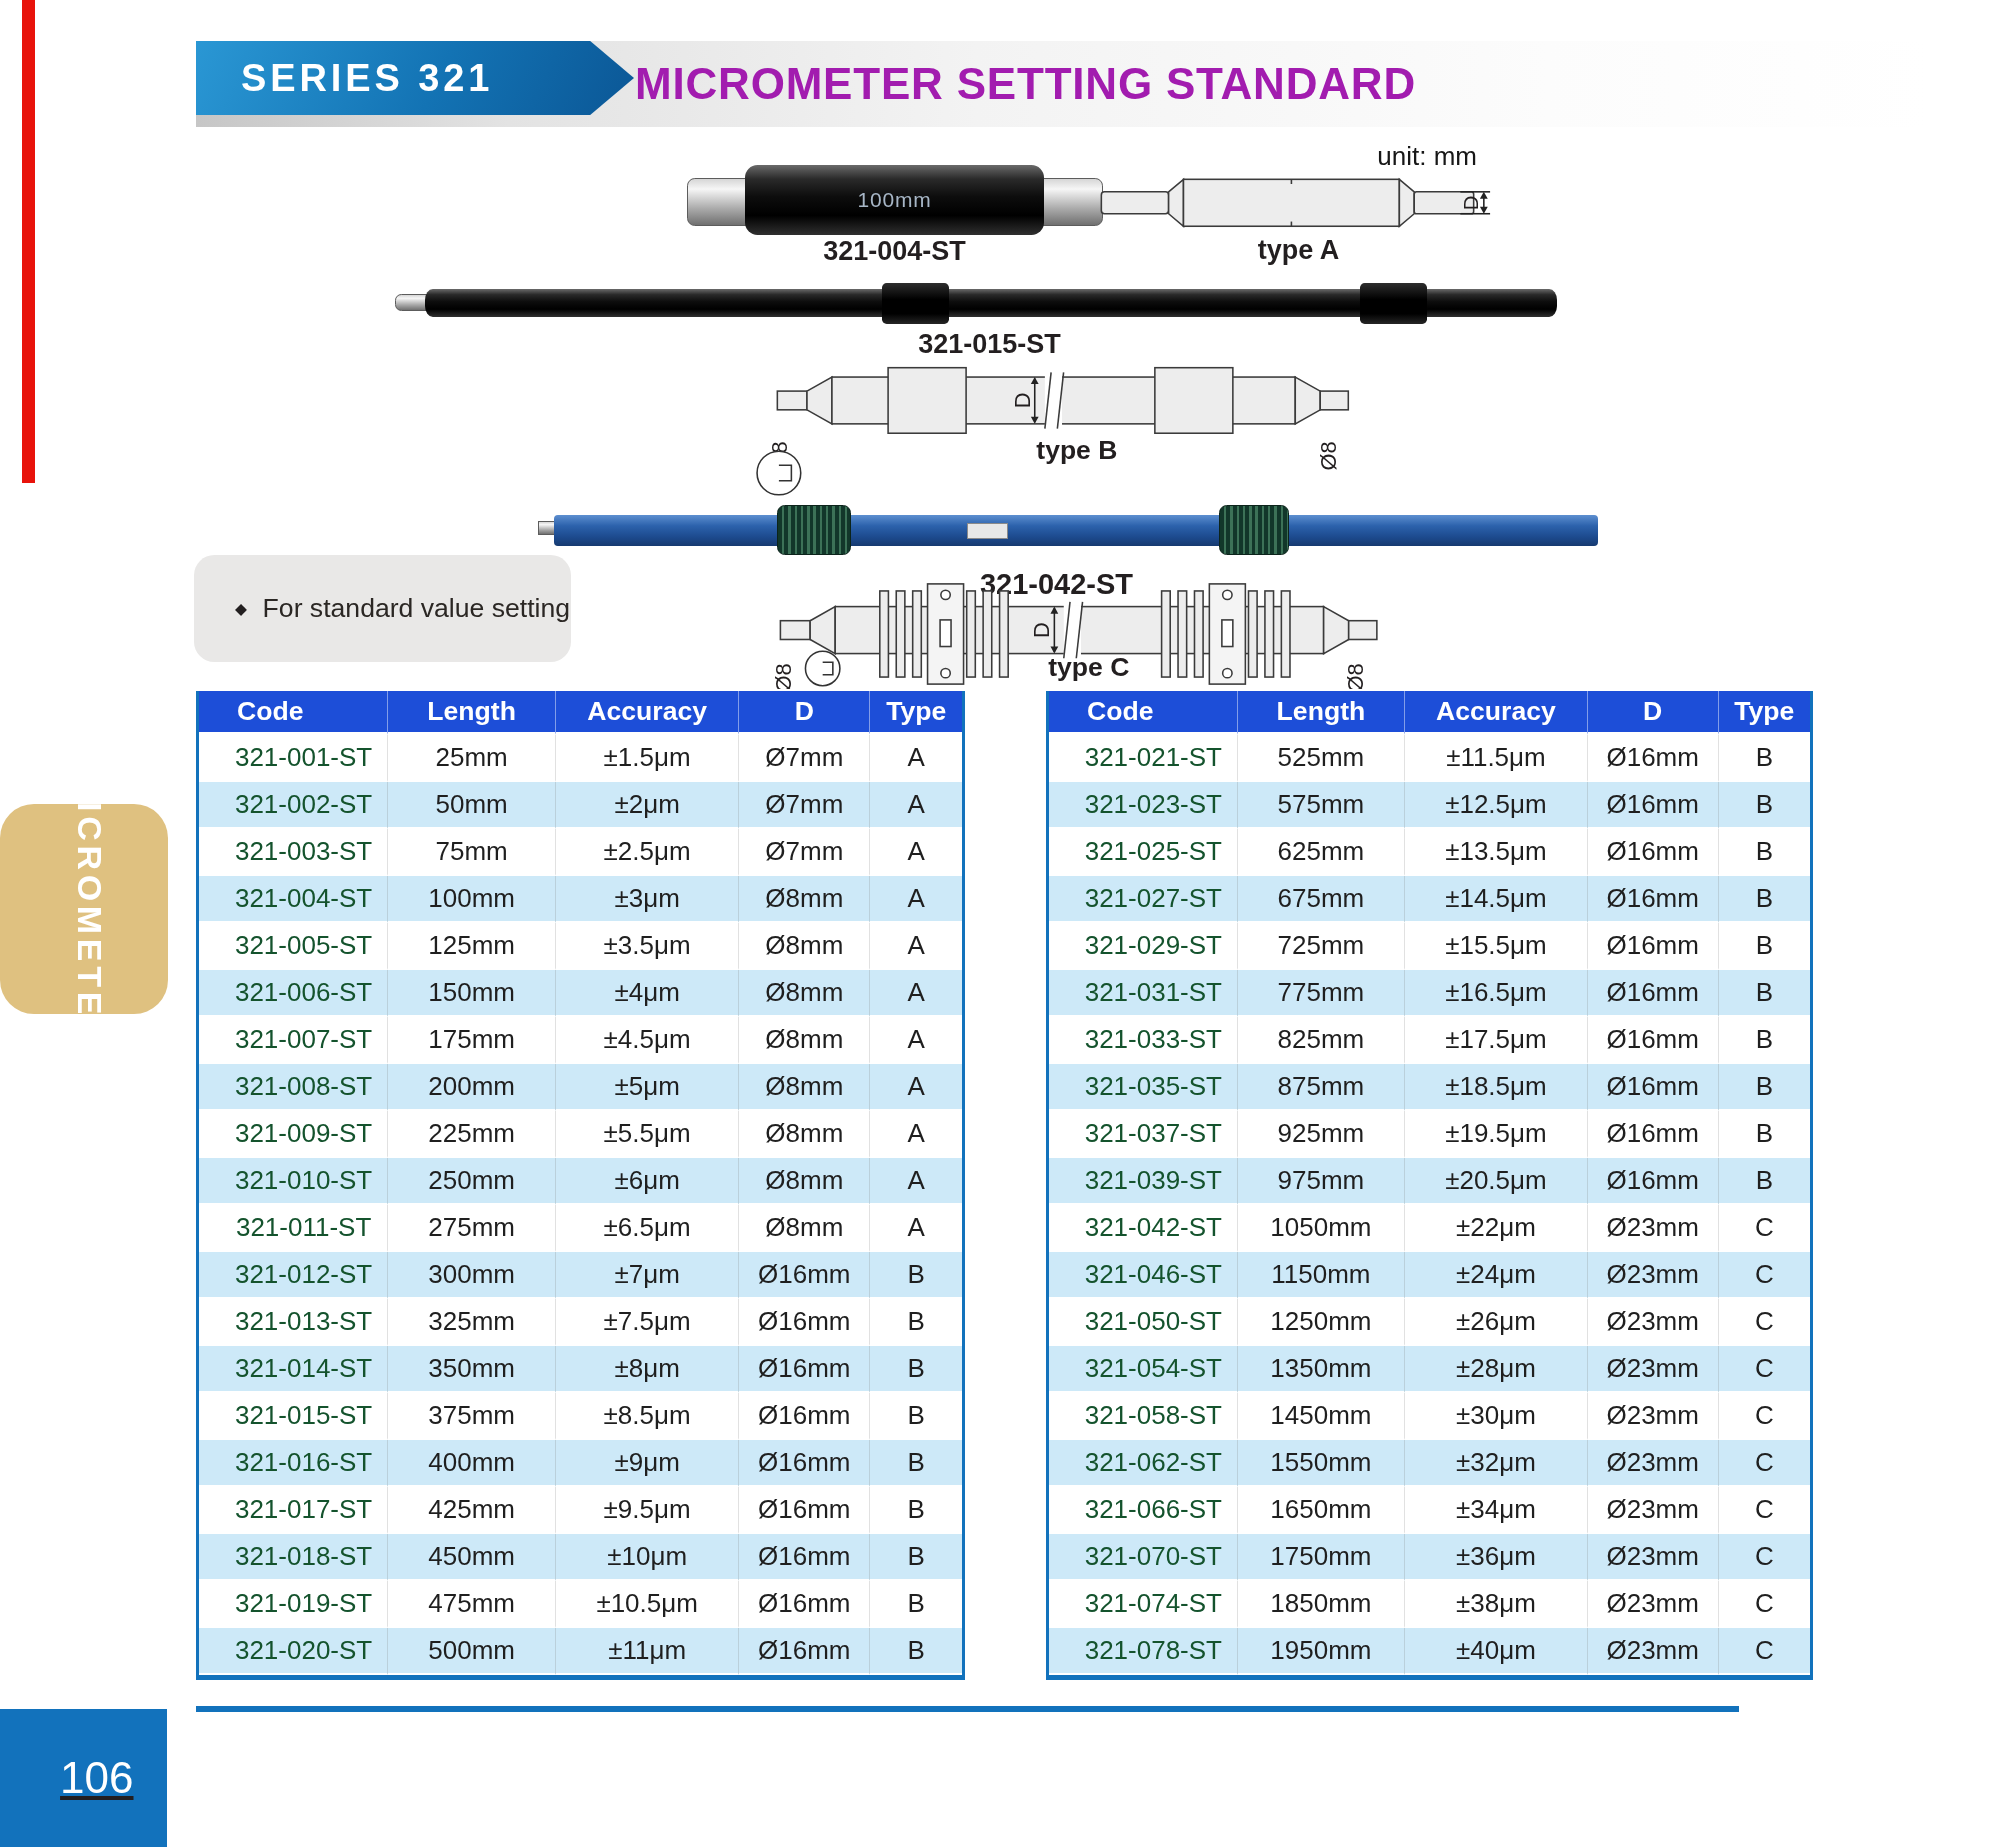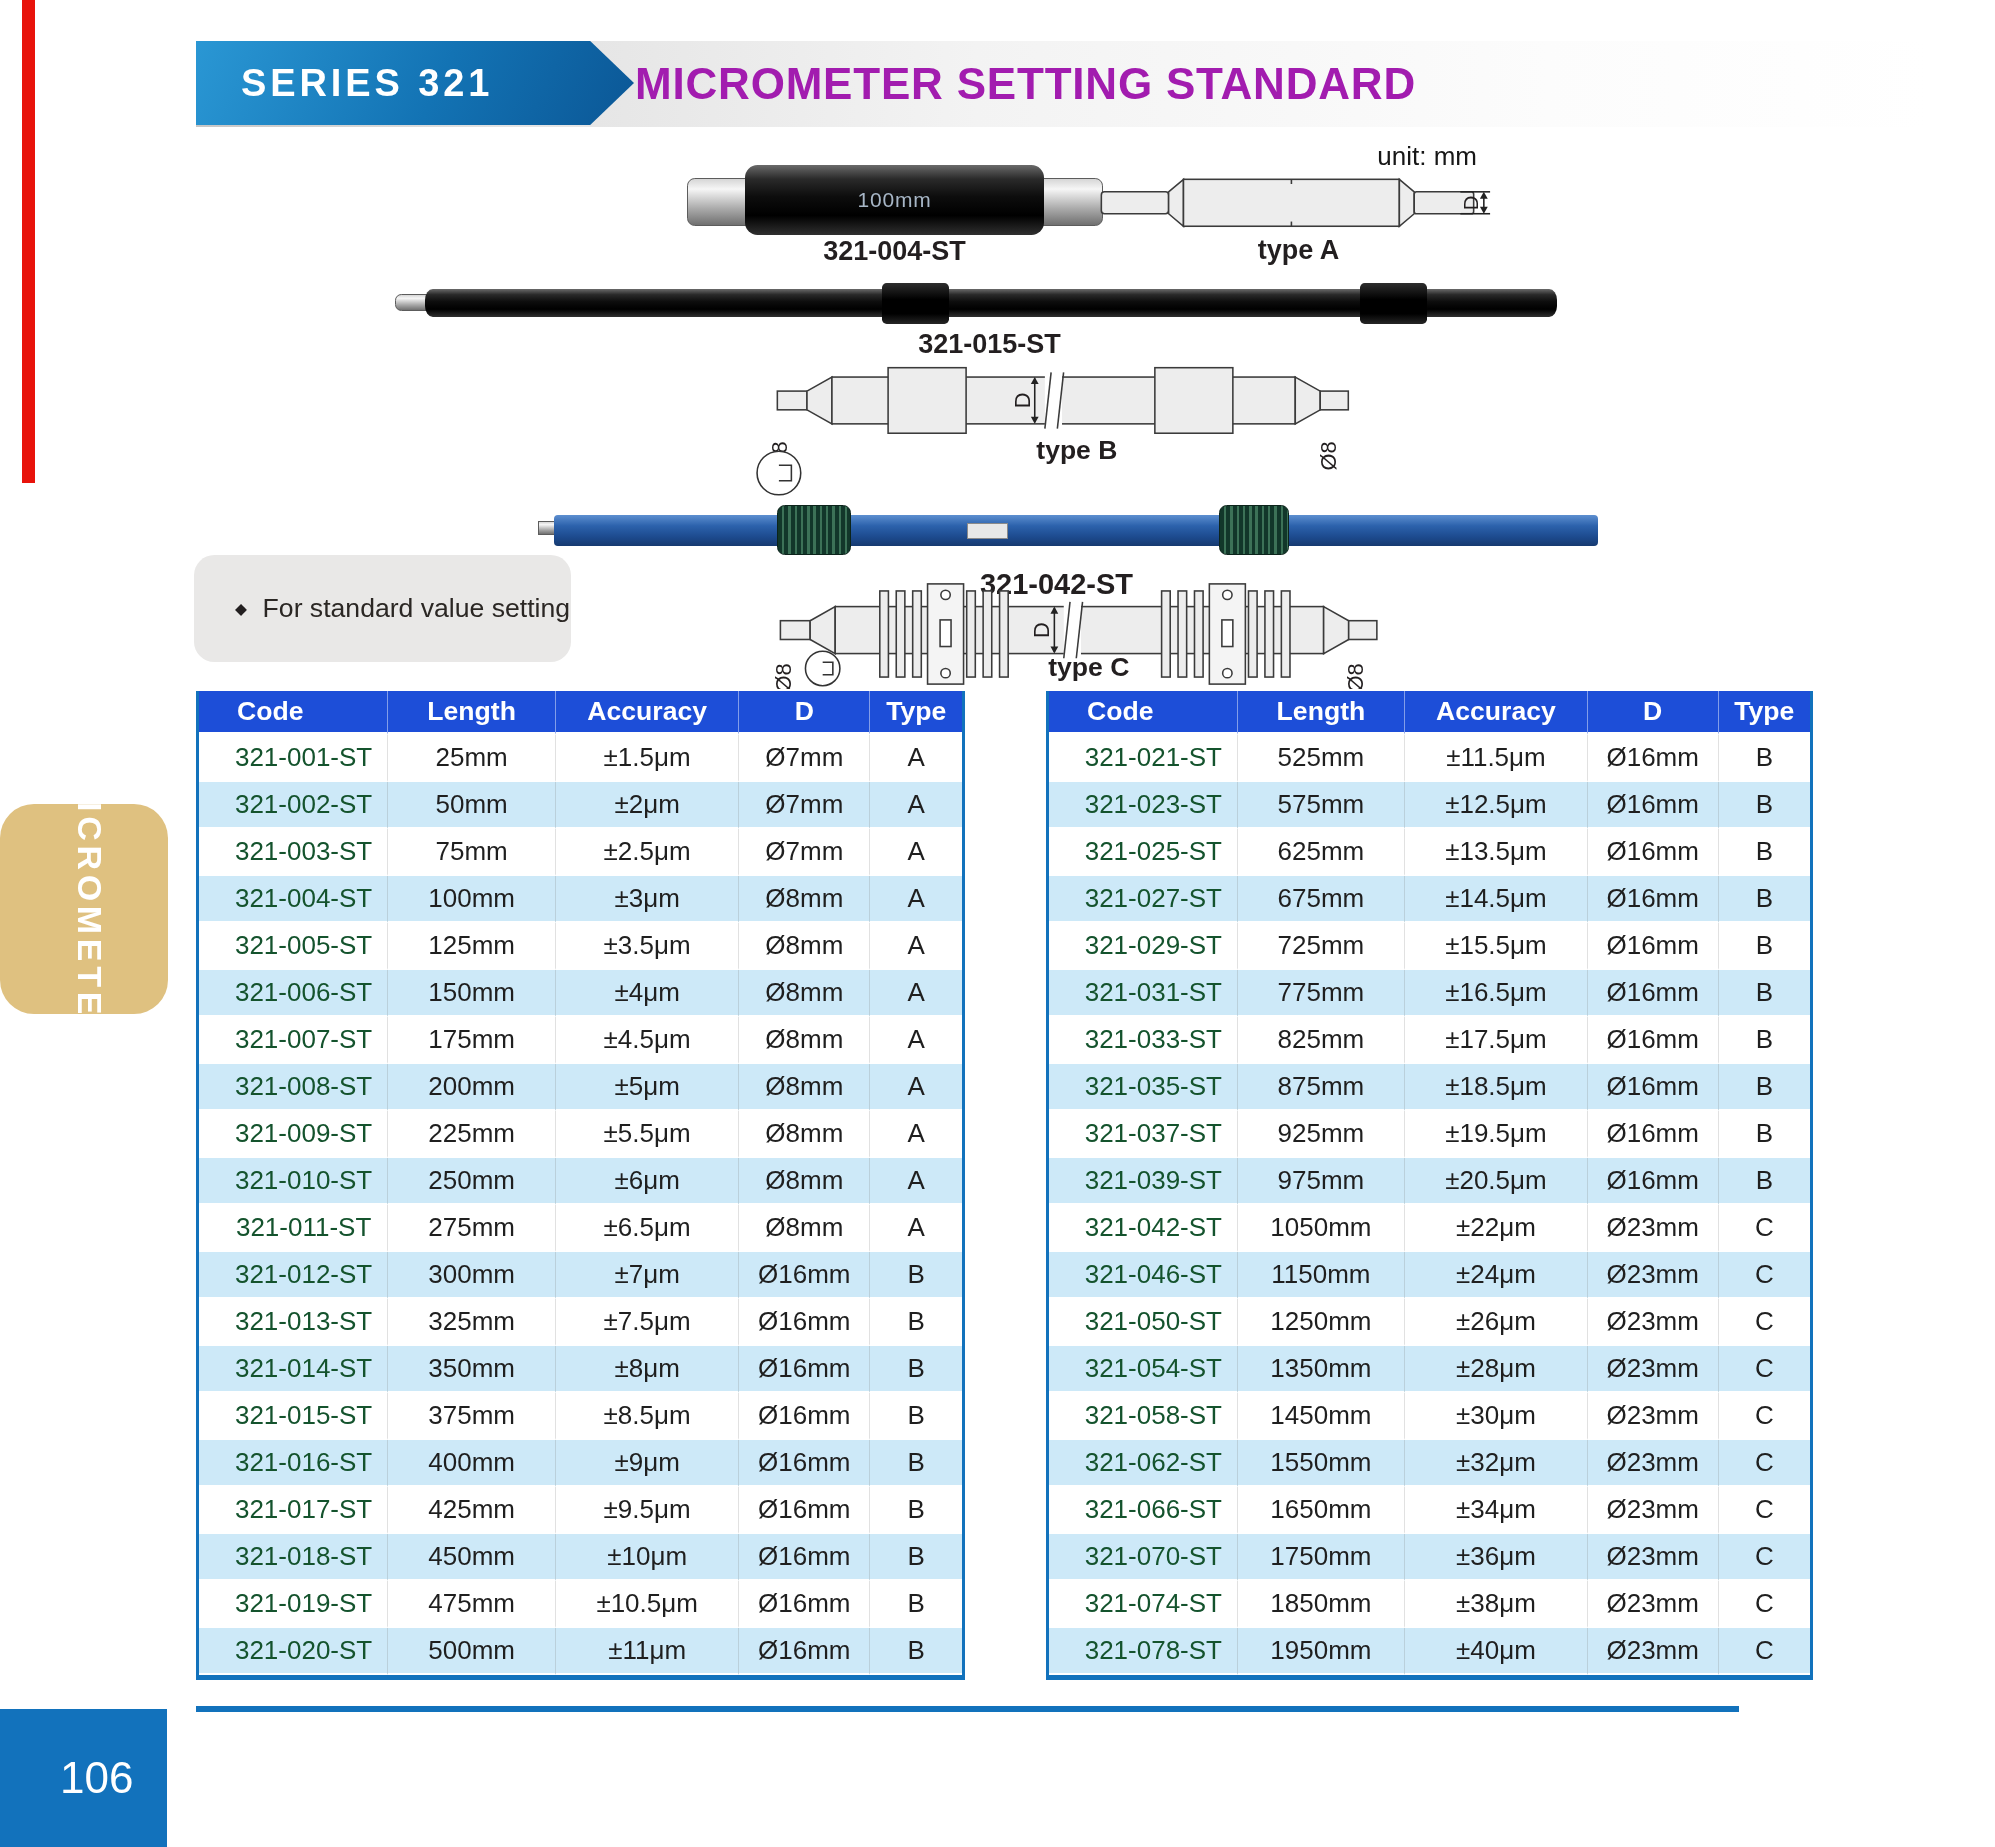--- a/index.html
+++ b/index.html
@@ -6,21 +6,21 @@
   body{
     width:1995px;height:1848px;position:relative;background:#fff;overflow:hidden;
     font-family:"Liberation Sans","DejaVu Sans",sans-serif;color:#231f20;
   }
   .abs{position:absolute;}
 
   
   #red-stripe{left:22px;top:0;width:13.3px;height:483px;background:#e8130b;}
   #header-band{left:196px;top:41px;width:1733px;height:86px;
     background:linear-gradient(to right,#c6c6c6 0%,#e3e3e3 18%,#f3f3f3 45%,#fcfcfc 78%,#fff 100%);}
-  #series-arrow{left:196px;top:41px;width:438px;height:84px;
+  #series-arrow{left:196px;top:41px;width:438px;height:74px;
     background:linear-gradient(115deg,#2a97d4 0%,#1373b4 55%,#0b5796 100%);
     clip-path:polygon(0 0,90% 0,100% 50%,90% 100%,0 100%);
     display:flex;align-items:center;padding-left:45px;box-sizing:border-box;}
   #series-arrow span{font-size:38px;font-weight:700;color:#fff;letter-spacing:3.9px;}
   #page-title{left:635px;top:41px;height:86px;display:flex;align-items:center;
     font-size:44px;font-weight:700;color:#a21caf;letter-spacing:0.8px;white-space:nowrap;}
   #unit-label{left:1267px;top:141px;width:210px;text-align:right;font-size:26px;color:#171717;}
 
   
   .pin{background:linear-gradient(to bottom,#d6d6d6 0%,#f6f6f6 22%,#a9a9a9 65%,#707070 100%);
@@ -79,21 +79,21 @@
   .spec-table td:last-child{border-right:none;}
   .spec-table tbody tr:nth-child(even) td{background:#cde9f8;}
   .spec-table td.code{font-weight:400;color:#14532d;padding-left:22px;}
 
   
   #side-tab{left:0;top:804px;width:168px;height:210px;background:#dfc180;border-radius:34px;
     display:flex;align-items:center;justify-content:center;padding-left:11px;box-sizing:border-box;}
   #side-tab span{writing-mode:vertical-rl;text-orientation:mixed;font-size:34px;font-weight:700;
     color:#fff;letter-spacing:4.7px;}
   #page-box{left:0;top:1709px;width:167px;height:138px;background:#1272bc;
-    display:flex;align-items:center;justify-content:center;padding-left:26.6px;box-sizing:border-box;}
+    display:flex;align-items:center;justify-content:center;padding-left:26.6px;box-sizing:border-box;text-decoration:underline;}
   #page-box span{font-size:44px;color:#fff;}
   #bottom-rule{left:196px;top:1706px;width:1543px;height:5.5px;background:#1272bc;}
 </style>
 </head>
 <body>
 
 <div class="abs" id="red-stripe"></div>
 <div class="abs" id="header-band"></div>
 <div class="abs" id="series-arrow">
   <span>SERIES 321</span>

